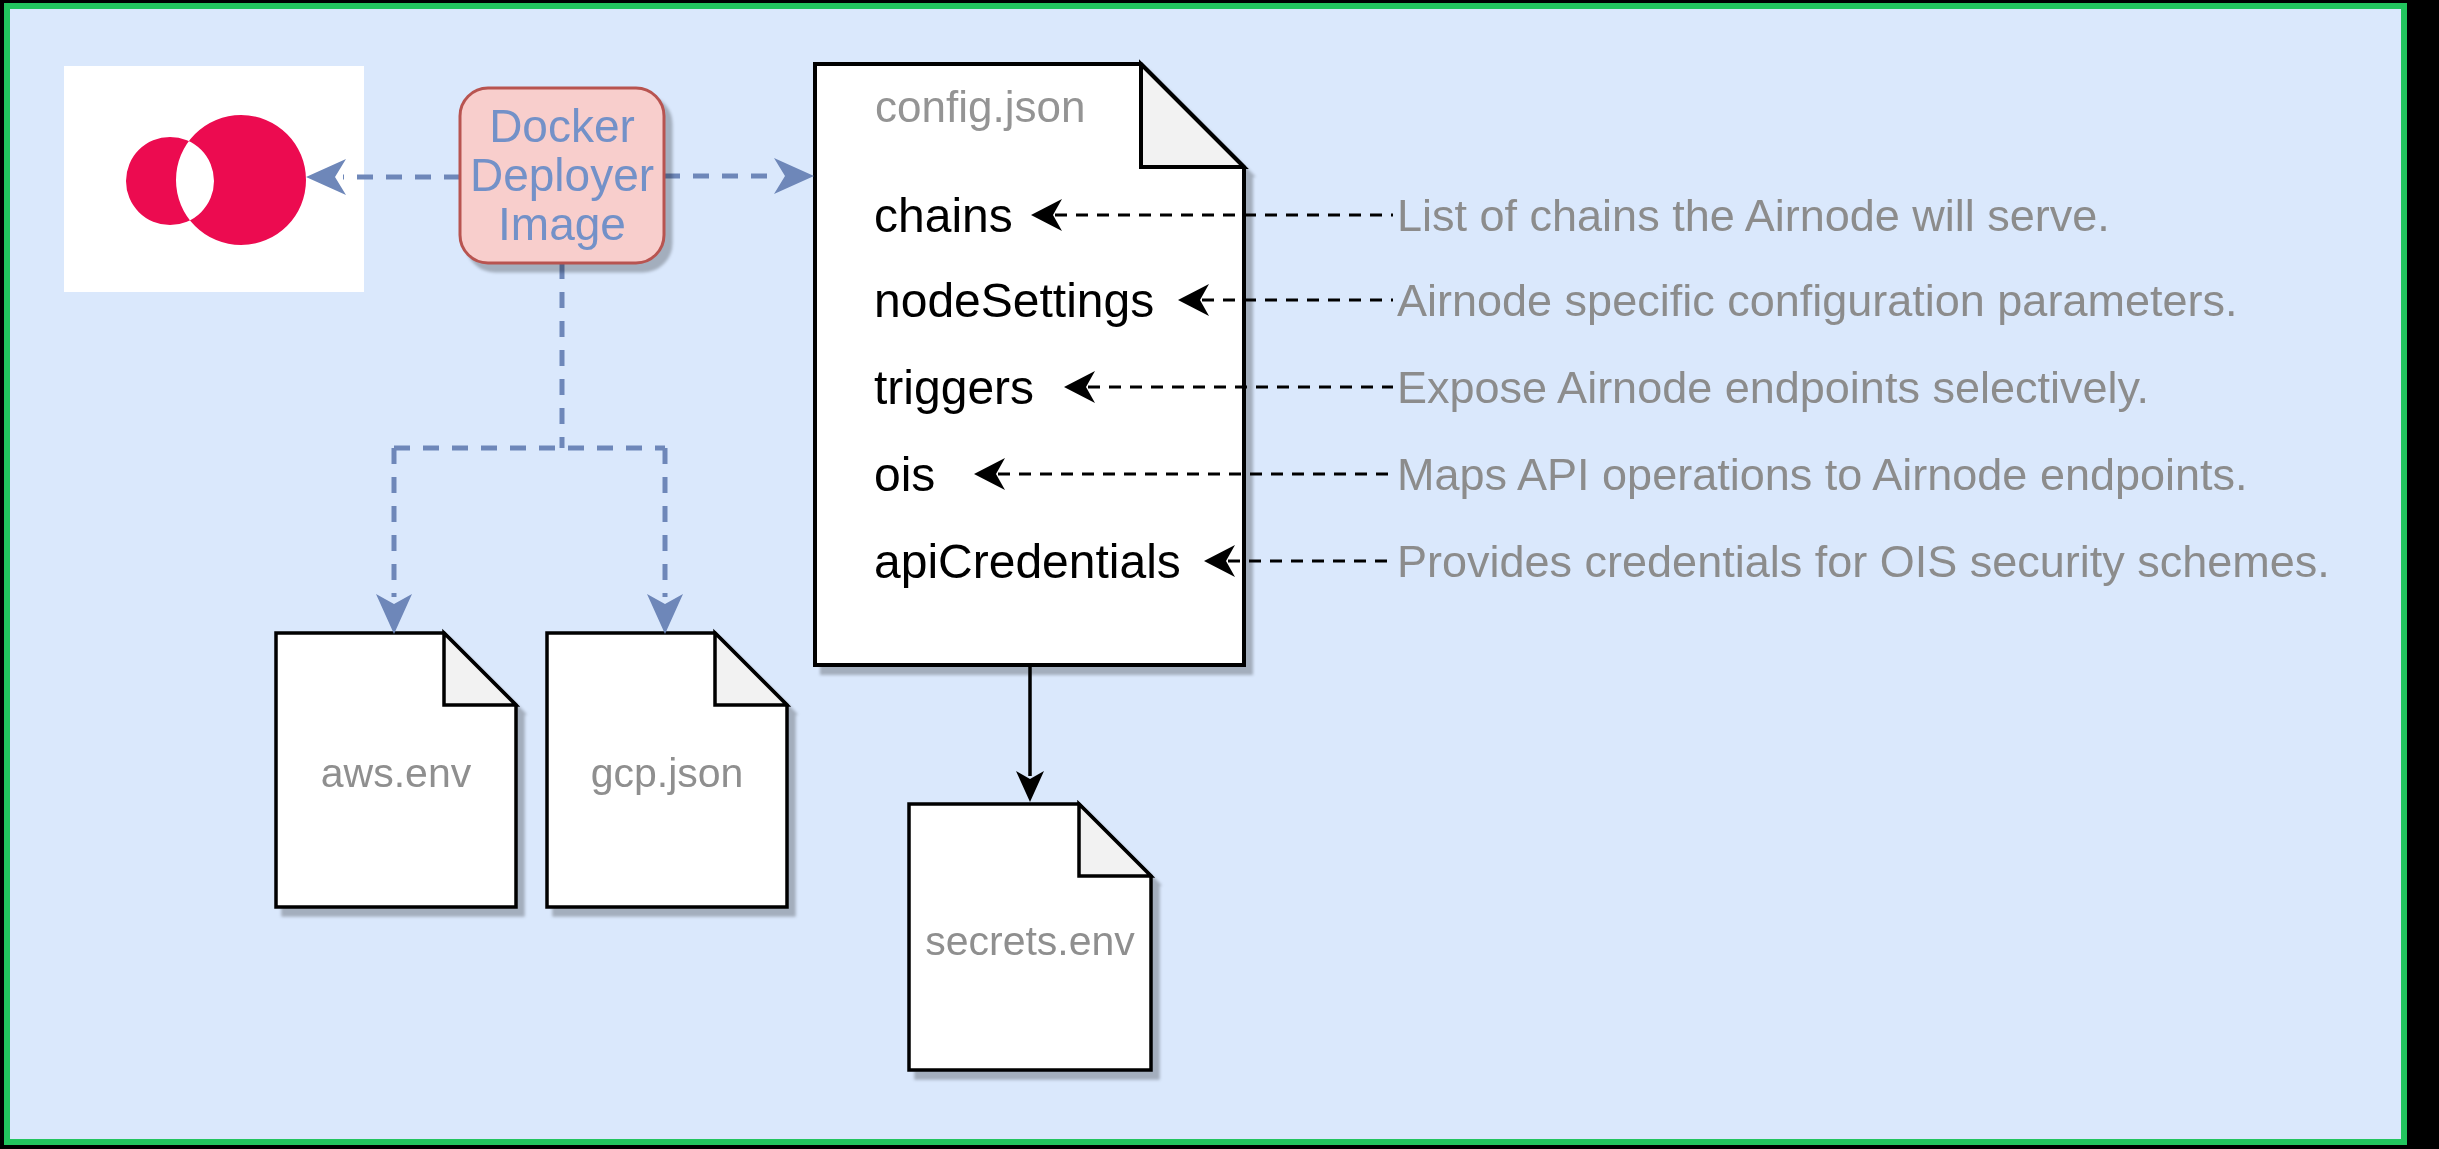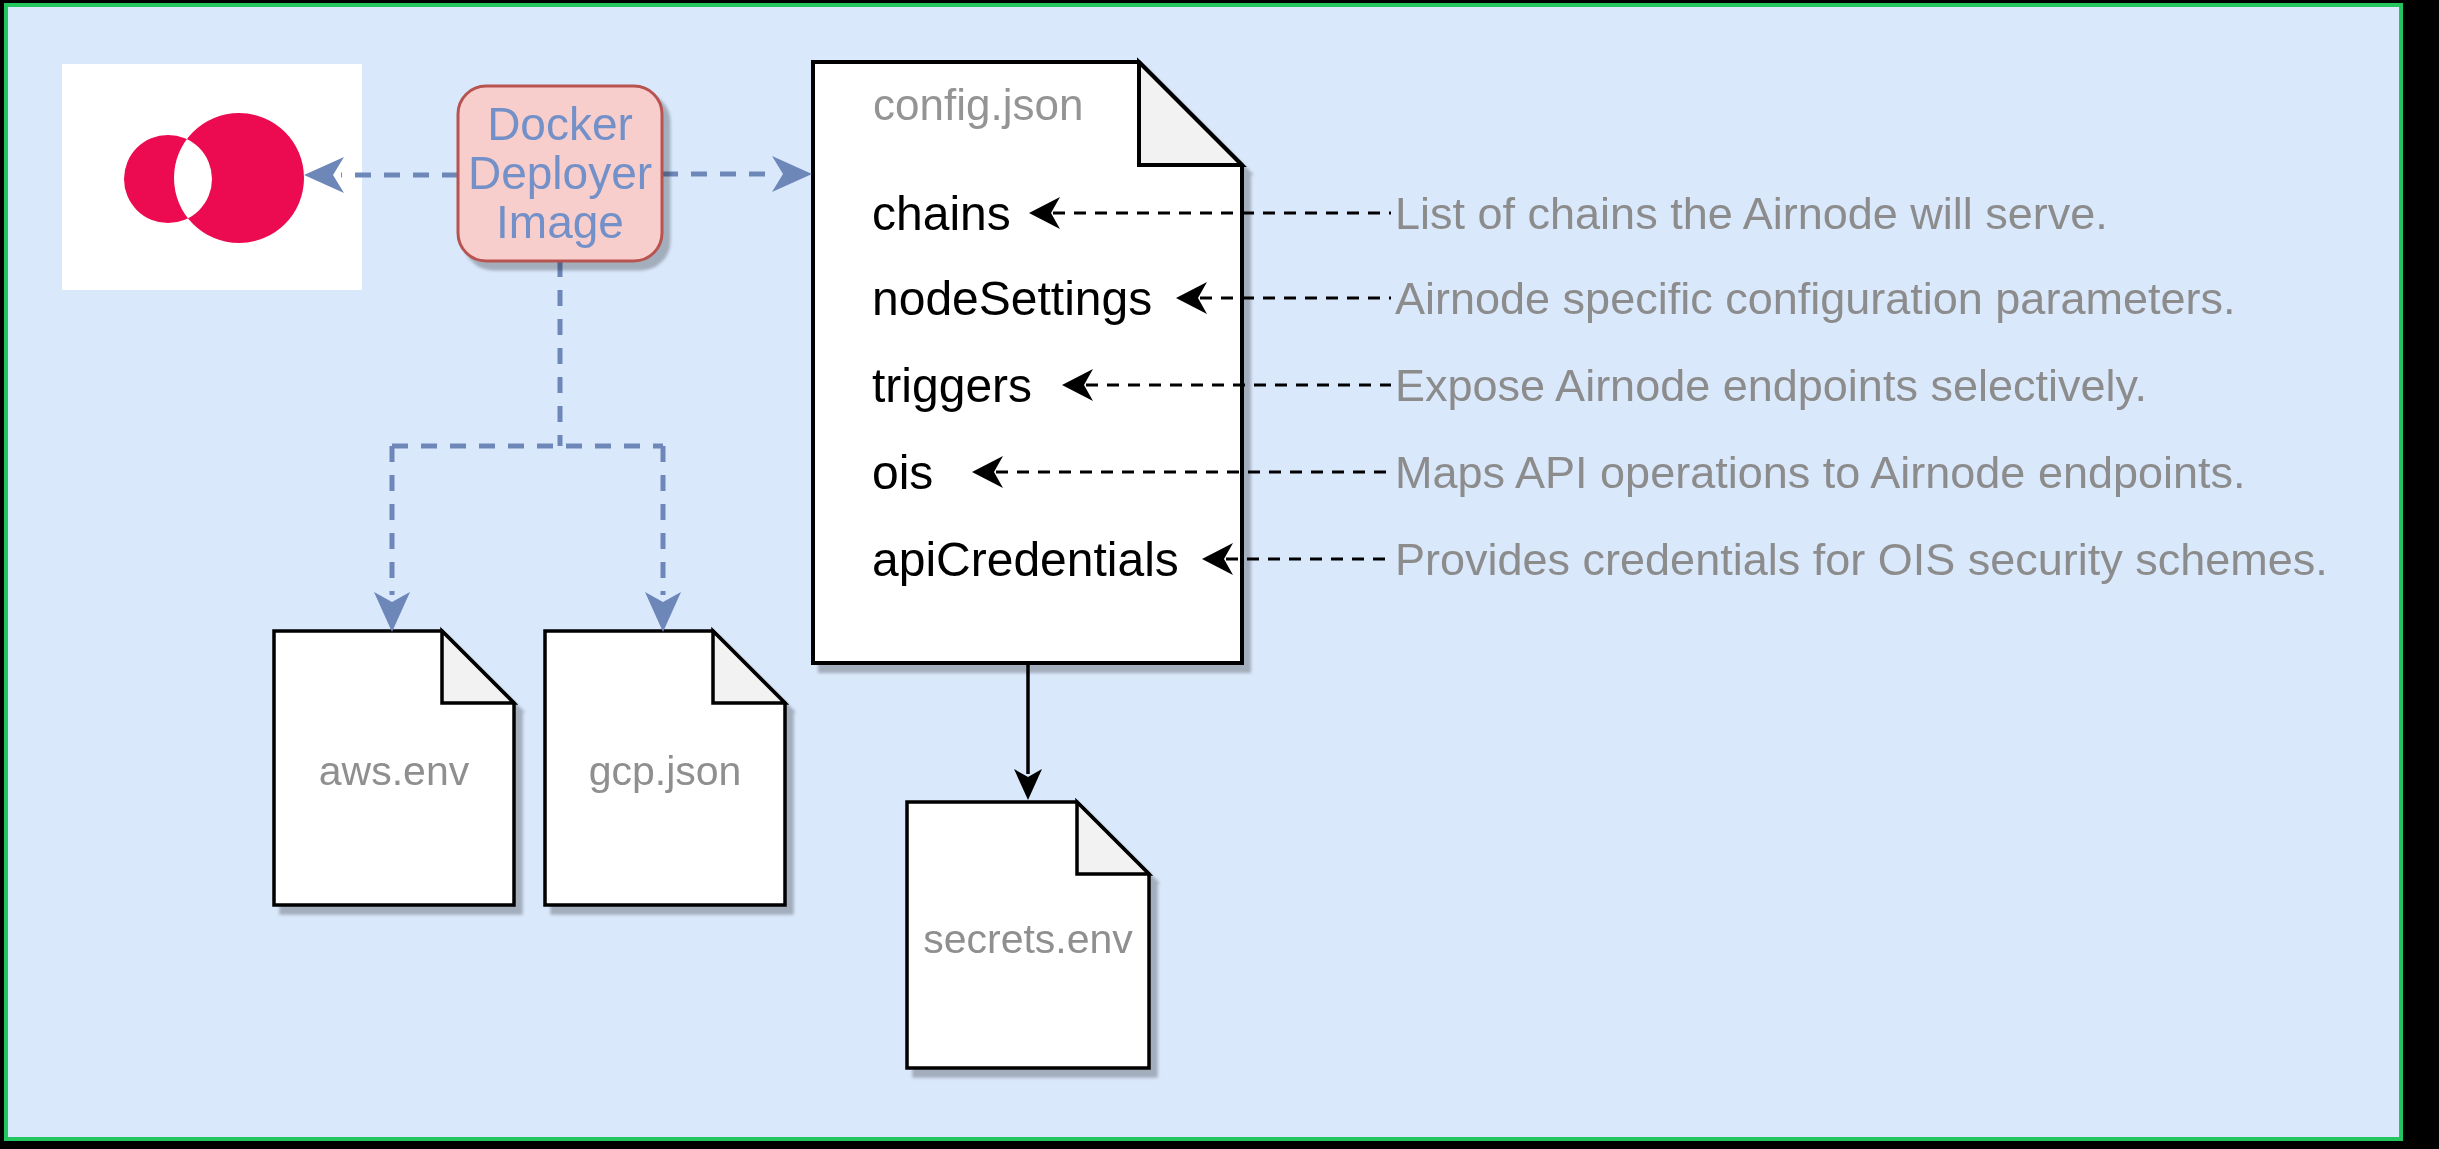--- a/index.html
+++ b/index.html
@@ -1,19 +1,19 @@
 <!DOCTYPE html>
 <html><head>
 <meta charset="utf-8">
 <style>
   html,body{margin:0;padding:0;background:#000;}
   .stage{position:relative;width:2439px;height:1149px;background:#000;overflow:hidden;
          font-family:"Liberation Sans",sans-serif;}
   .diagram{position:absolute;left:4px;top:3px;width:2391px;height:1130px;
-           border:4px solid #22c55e;background:#dae8fc;}
+           border:6px solid #22c55e;background:#dae8fc;}
   .diagram svg{position:absolute;left:0;top:0;}
   text{font-family:"Liberation Sans",sans-serif;dominant-baseline:central;}
   .shadow{filter:drop-shadow(7px 8px 1.5px rgba(0,0,0,0.25));}
   .doc-body{fill:#ffffff;stroke:#000000;}
   .doc-fold{fill:#f2f2f2;stroke:#000000;}
   .blue-line{stroke:#6e87b9;stroke-width:5;fill:none;stroke-dasharray:16 13;}
   .blue-head{fill:#6e87b9;stroke:none;}
   .black-dash{stroke:#000000;stroke-width:3.2;fill:none;stroke-dasharray:12 9;}
   .black-solid{stroke:#000000;stroke-width:3.5;fill:none;}
   .black-head{fill:#000000;stroke:none;}

